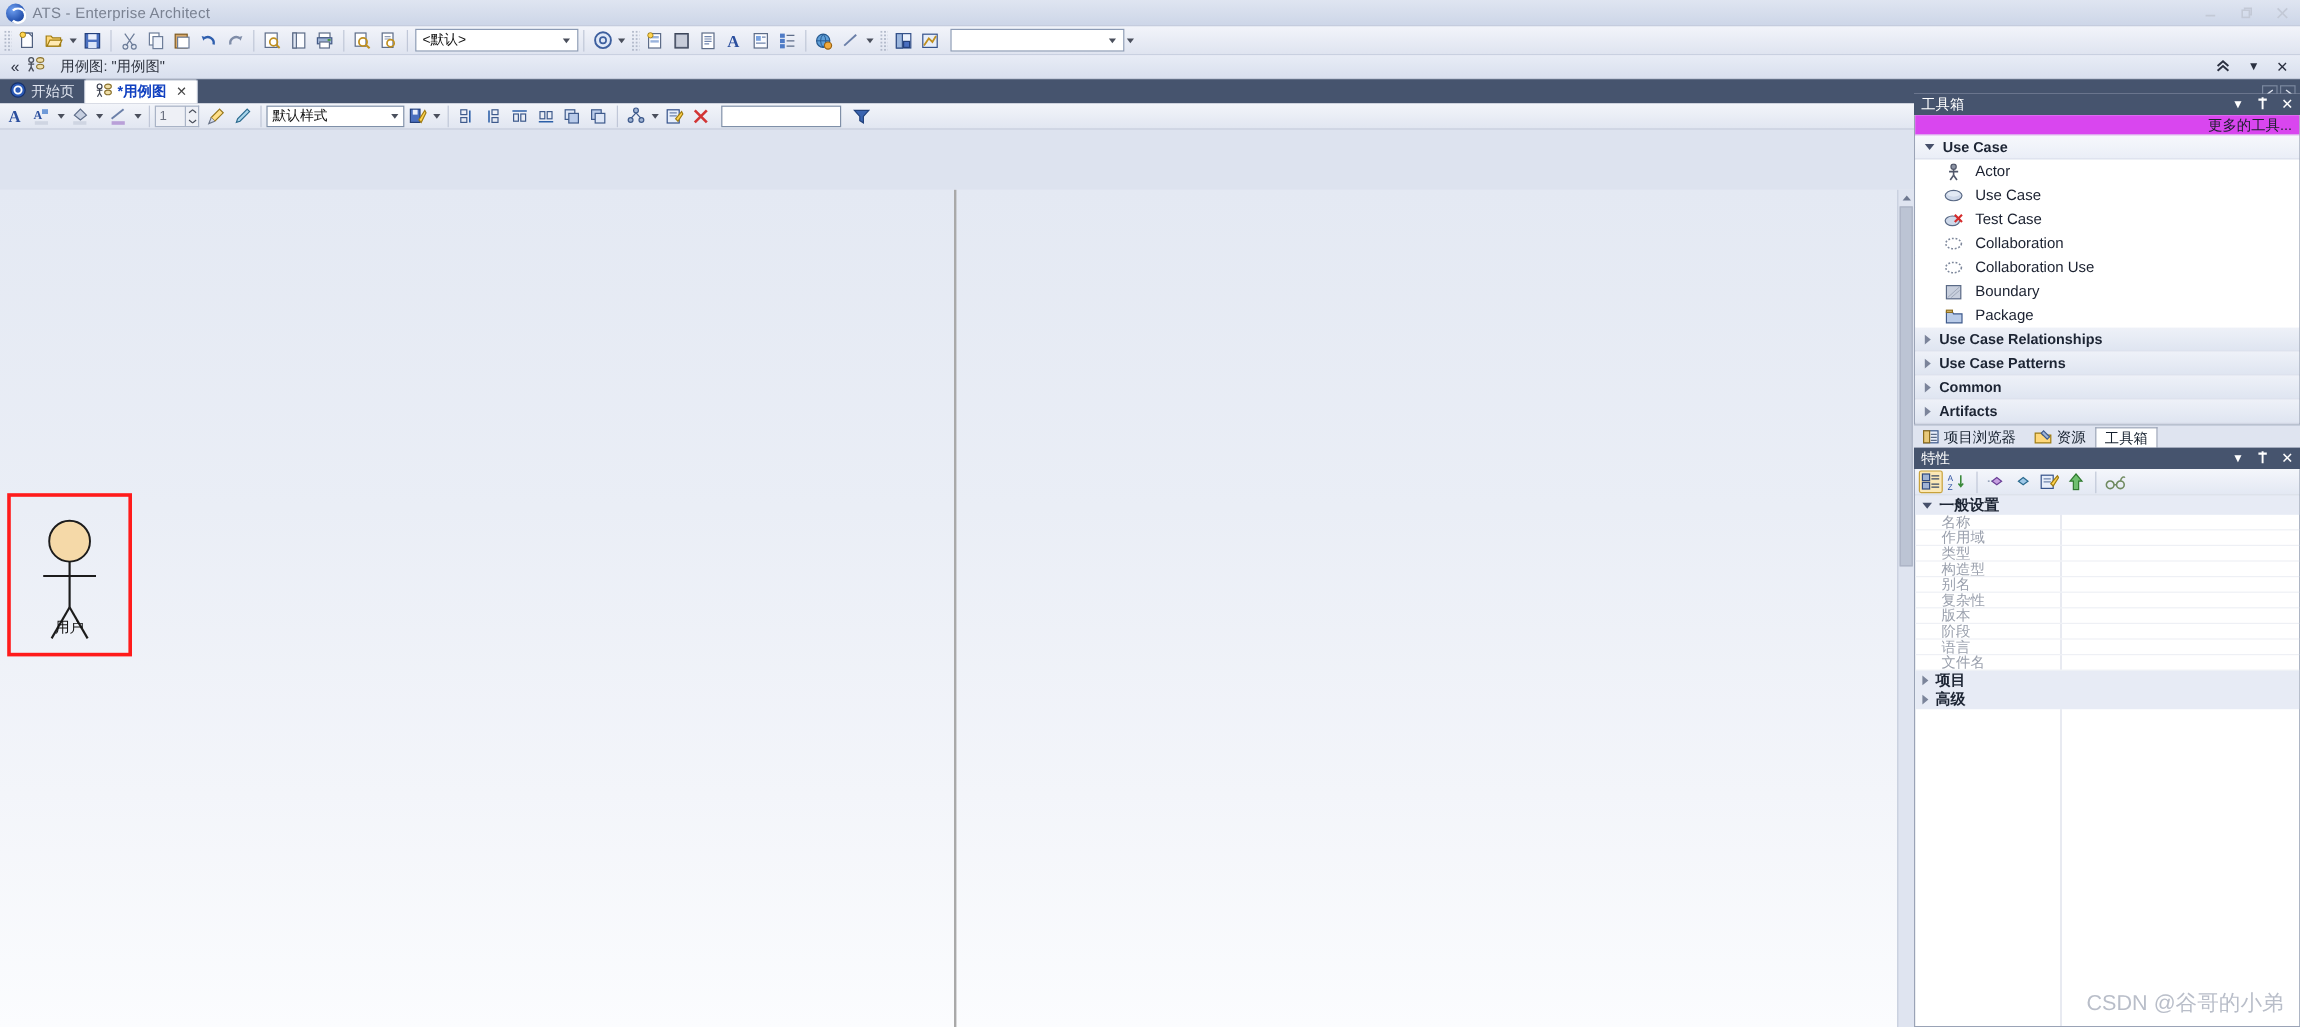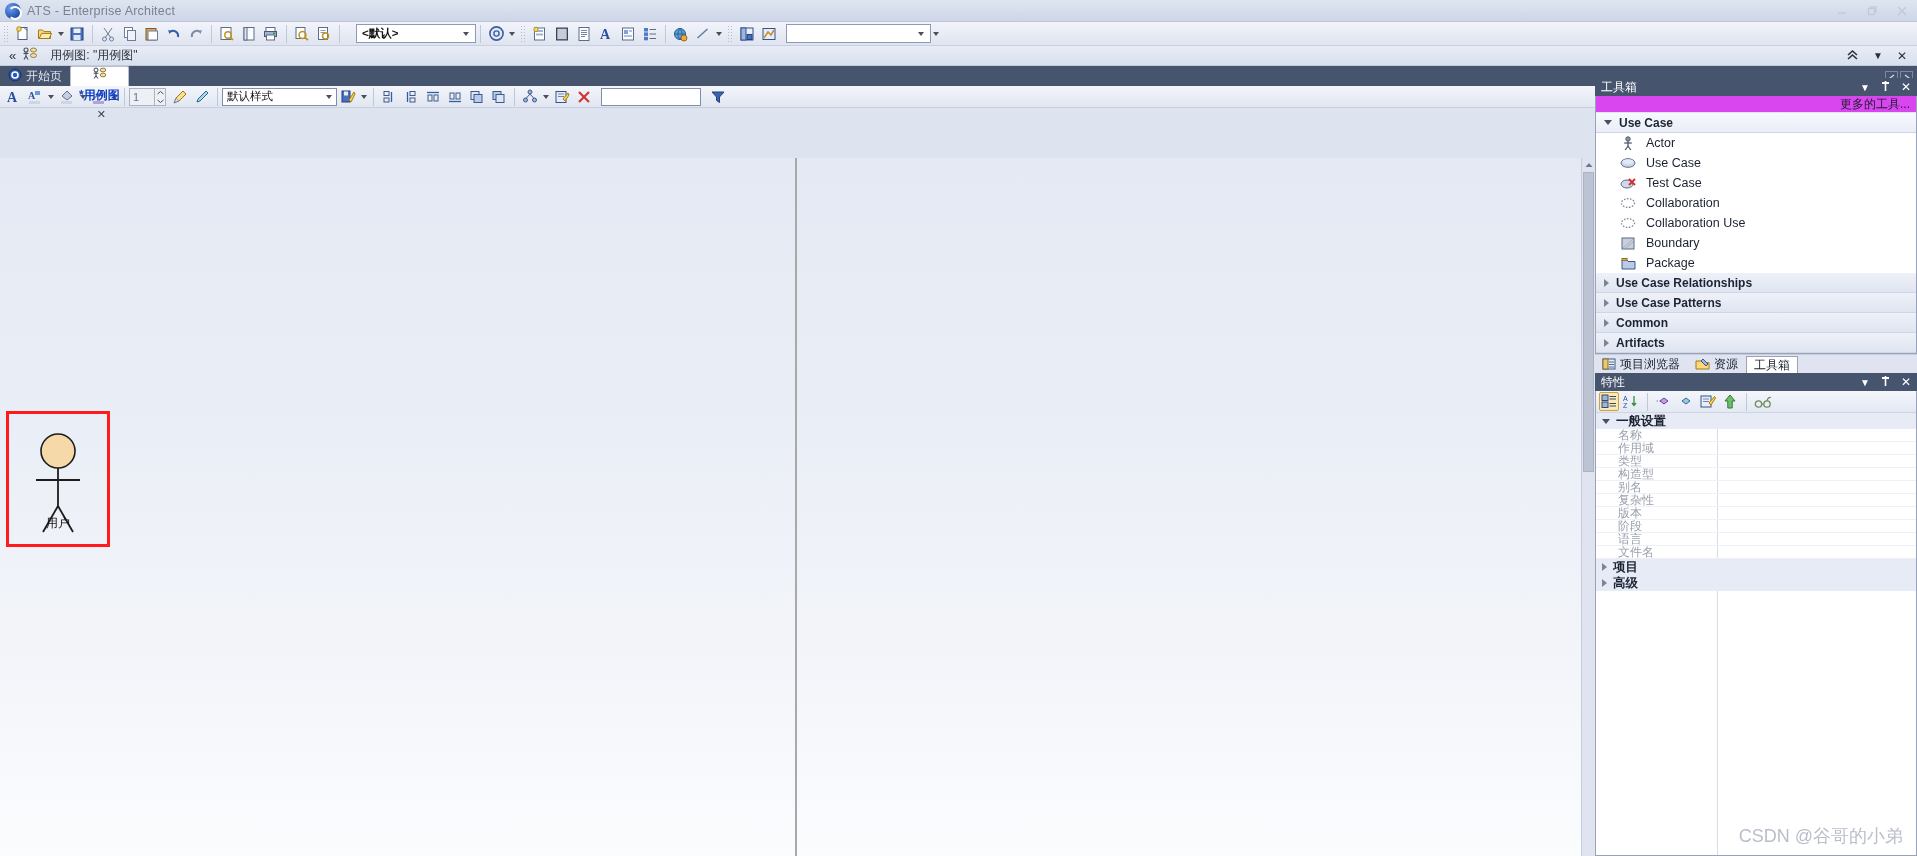--- a/index.html
+++ b/index.html
@@ -72,21 +72,21 @@
     padding-left:4px; color:#3c4250;
   }
   .capbar .captext { font-size:12px; color:#2f3440; margin-left:6px;}
   .capbar .right-ic { margin-left:auto; display:flex; align-items:center; gap:14px; padding-right:10px; }
 
   
   .tabstrip { height:20px; background:#46546e; display:flex; align-items:flex-end; position:relative;}
   .tab { height:20px; display:flex; align-items:center; gap:4px; padding:0 8px;
          font-size:12px; color:#dfe4ef; }
   .tab.active { background:#fff; color:#1d2536; border:1px solid #b9c0cf; border-bottom:none;
-                border-radius:2px 2px 0 0;flex-direction:column; }
+                border-radius:2px 2px 0 0; }
   .tab.active .tabname { color:#1040c0; font-weight:bold; }
   .tab .closex { color:#444; font-size:11px; margin-left:4px; }
   .tab-navbtns { margin-left:auto; display:flex; gap:2px; padding:0 4px 1px 0; align-items:center;}
   .navb { width:13px;height:14px; background:#46546e; border:1px solid #7b889f; display:flex;
           align-items:center;justify-content:center; }
 
   
   .fmtbar { height:22px; background:linear-gradient(to bottom,#f3f5fa,#e1e6f1);
             border-bottom:1px solid #c7cedd; display:flex; align-items:center; }
   .spin { width:26px; height:18px; border:1px solid #a9b3c6; background:#eef0f6;
@@ -277,21 +277,21 @@
     <div class="tbtn">
       <svg width="16" height="16">
           <rect x="2.5" y="1.5" width="9" height="12" fill="#fff" stroke="#5d6c88"></rect>
           <line x1="4.5" y1="4.5" x2="9.5" y2="4.5" stroke="#8d99b2"></line>
           <line x1="4.5" y1="6.5" x2="9.5" y2="6.5" stroke="#8d99b2"></line>
           <circle cx="9.5" cy="10" r="3" fill="none" stroke="#c09020" stroke-width="1.4"></circle>
         </svg>
     </div>
     <div class="tb-sep"></div>
 
-    <div class="tb-combo" style="width:120px;margin-left:12px;font-weight:bold;">
+    <div class="tb-combo" style="width:136px;margin-left:2px;">
       <span class="cbtxt">&lt;默认&gt;</span>
       <span class="cbarrow">
           <span class="caret"></span>
         </span>
     </div>
 
     <div class="tb-sep"></div>
     <div class="tbtn">
       <svg width="17" height="17">
           <circle cx="8.5" cy="8.5" r="6.6" fill="#dfe8f7" stroke="#3d5f9e" stroke-width="1.6"></circle>

